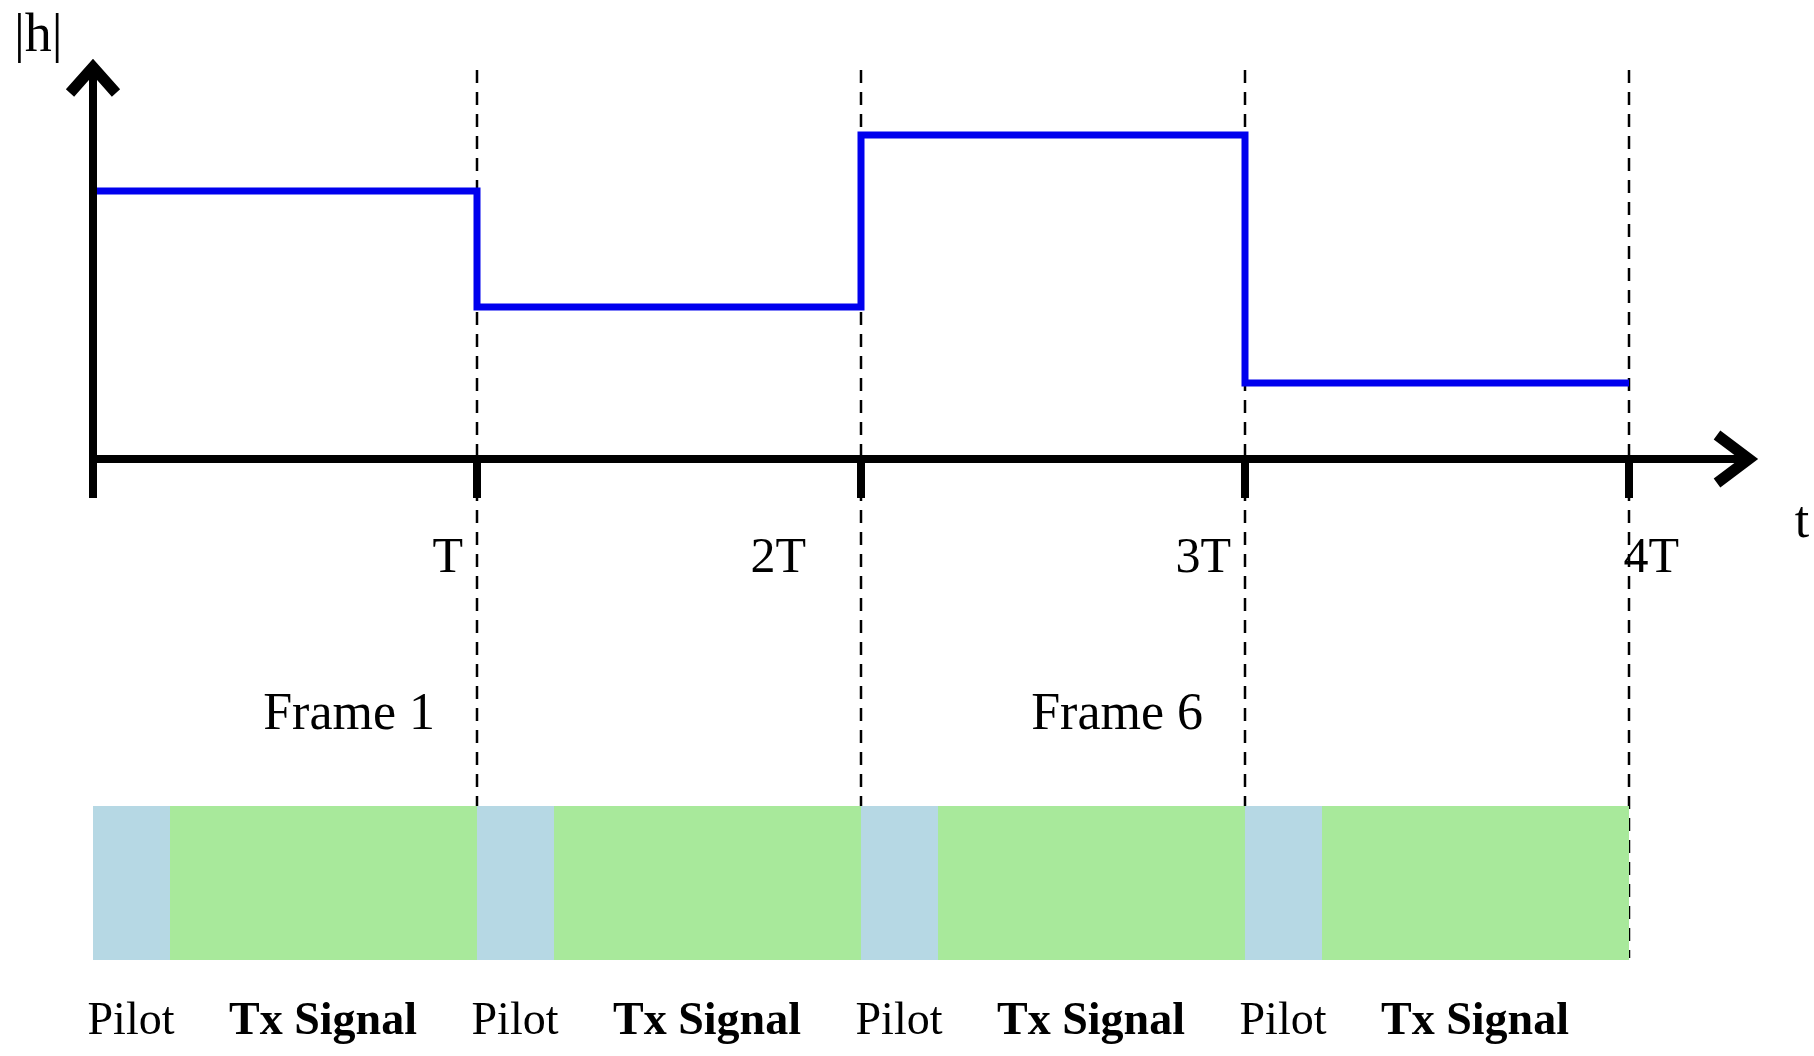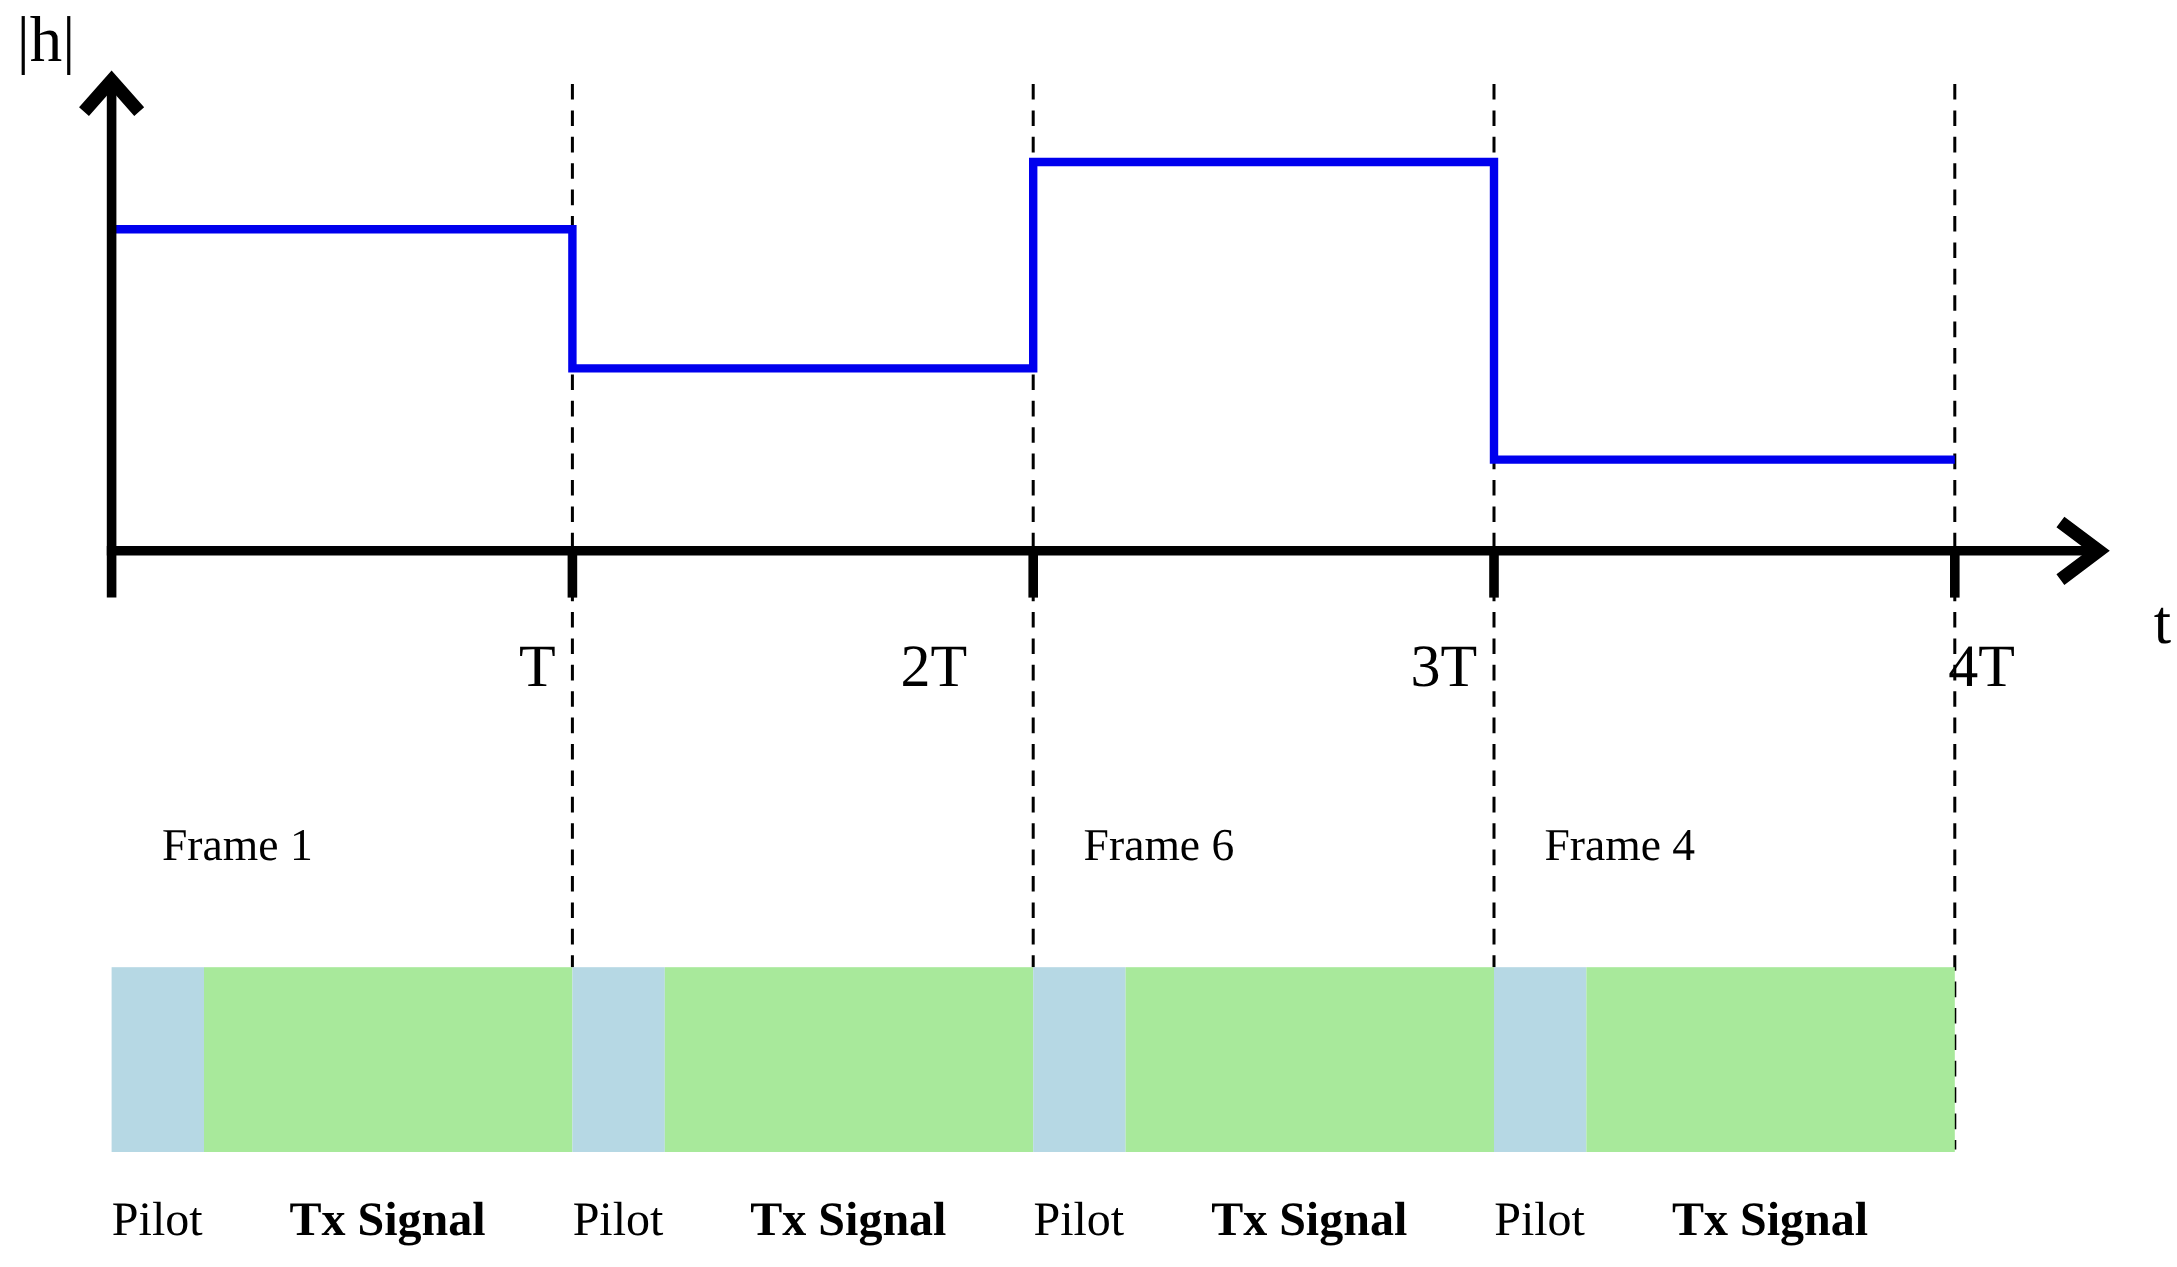--- a/index.html
+++ b/index.html
@@ -14,33 +14,33 @@
   }
   .canvas svg { position: absolute; left: 0; top: 0; }
   .lbl { position: absolute; white-space: nowrap; line-height: 1; }
   .ylab   { left: 14px;  top: 6px;   font-size: 54px; }
   .xlab   { left: 1770px; top: 494px; width: 64px; text-align: center; font-size: 52px; }
   .tick-lbl  { top: 530px; width: 140px; text-align: right; font-size: 50px; }
   .tick-lbl.t1 { left: 323px; }
   .tick-lbl.t2 { left: 666px; }
   .tick-lbl.t3 { left: 1091px; }
   .tick-lbl.t4 { left: 1539px; }
-  .frame-lbl { top: 686px; width: 300px; text-align: left; font-size: 38px; }
+  .frame-lbl { top: 686px; width: 300px; text-align: right; font-size: 52px; }
   .frame-lbl.f1 { left: 135px; }
   .frame-lbl.f2 { left: 519px; }
   .frame-lbl.f3 { left: 903px; }
   .frame-lbl.f4 { left: 1287px; }
   .seg { position: absolute; top: 806px; height: 154px; }
   .seg.pilot { background: var(--pilot-fill, #b6d8e4); width: 77px; }
   .seg.tx    { background: var(--tx-fill, #a8e99b);    width: 307px; }
   .seg.p1 { left: 93px; }   .seg.x1 { left: 170px; }
   .seg.p2 { left: 477px; }  .seg.x2 { left: 554px; }
   .seg.p3 { left: 861px; }  .seg.x3 { left: 938px; }
   .seg.p4 { left: 1245px; } .seg.x4 { left: 1322px; }
-  .bot-lbl { top: 996px; font-size: 40px; text-align: center; }
+  .bot-lbl { top: 996px; font-size: 46px; text-align: center; }
   .bot-lbl.pilot { width: 160px; }
   .bot-lbl.tx    { width: 280px; font-weight: bold; }
   .bot-lbl.bp1 { left: 51px; }   .bot-lbl.bx1 { left: 183px; }
   .bot-lbl.bp2 { left: 435px; }  .bot-lbl.bx2 { left: 567px; }
   .bot-lbl.bp3 { left: 819px; }  .bot-lbl.bx3 { left: 951px; }
   .bot-lbl.bp4 { left: 1203px; } .bot-lbl.bx4 { left: 1335px; }
 </style>
 </head>
 <body>
 
@@ -71,21 +71,20 @@
   <div class="lbl ylab">|h|</div>
   <div class="lbl xlab">t</div>
 
   <div class="lbl tick-lbl t1">T</div>
   <div class="lbl tick-lbl t2">2T</div>
   <div class="lbl tick-lbl t3">3T</div>
   <div class="lbl tick-lbl t4">4T</div>
 
   <div class="lbl frame-lbl f1">Frame 1</div>
   <div class="lbl frame-lbl f3">Frame 6</div>
-  <div class="lbl frame-lbl f4">Frame 4</div>
 
   <div class="seg pilot p1"></div>
   <div class="seg tx x1"></div>
   <div class="seg pilot p2"></div>
   <div class="seg tx x2"></div>
   <div class="seg pilot p3"></div>
   <div class="seg tx x3"></div>
   <div class="seg pilot p4"></div>
   <div class="seg tx x4"></div>
 

